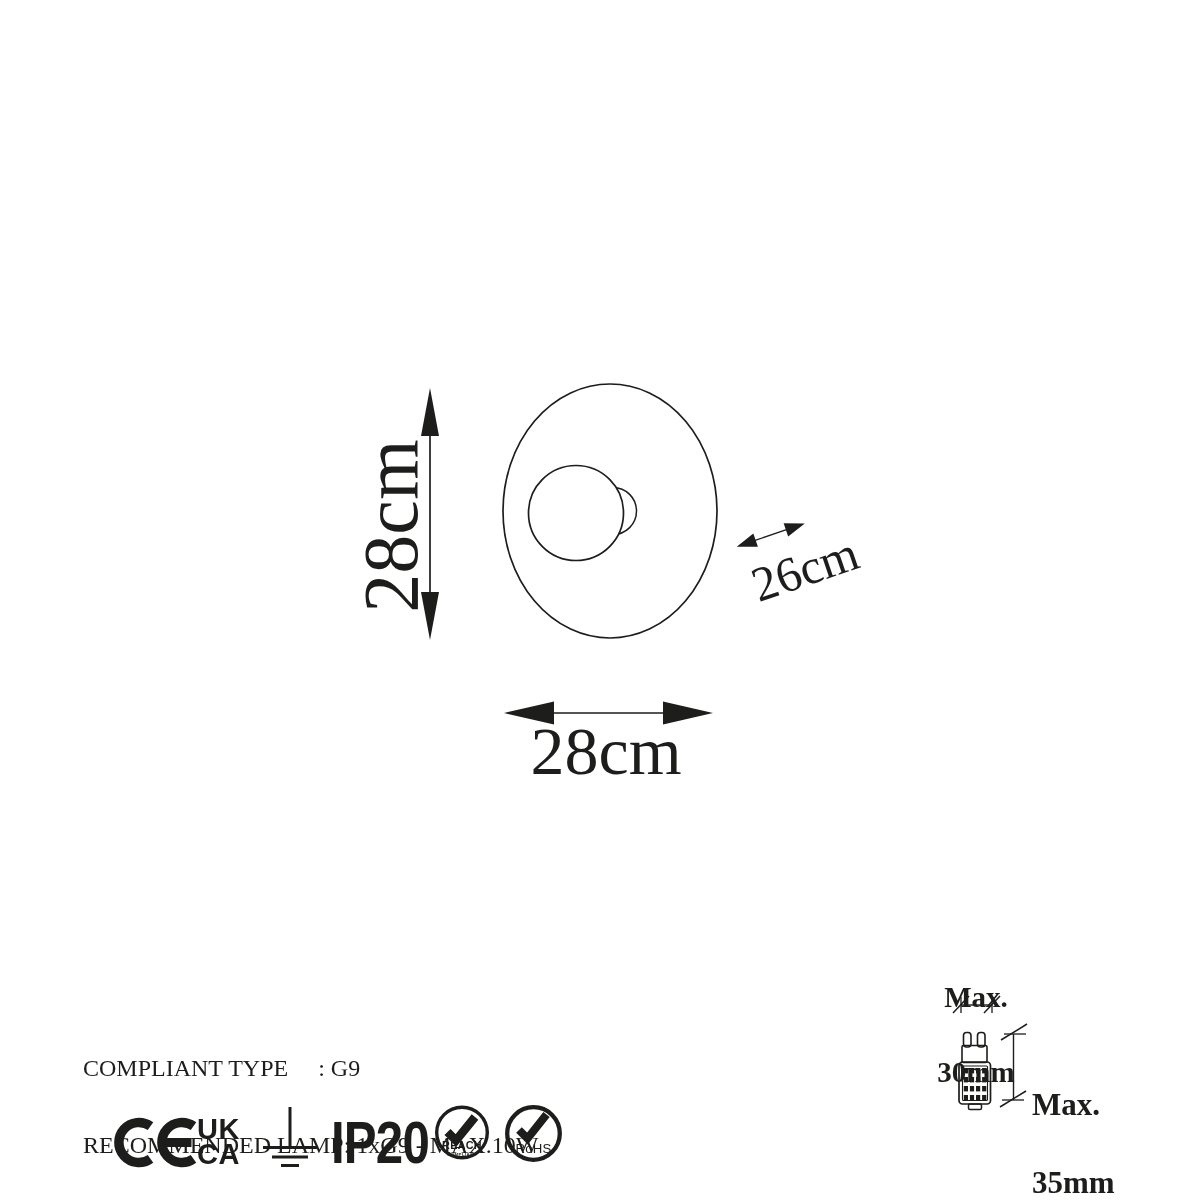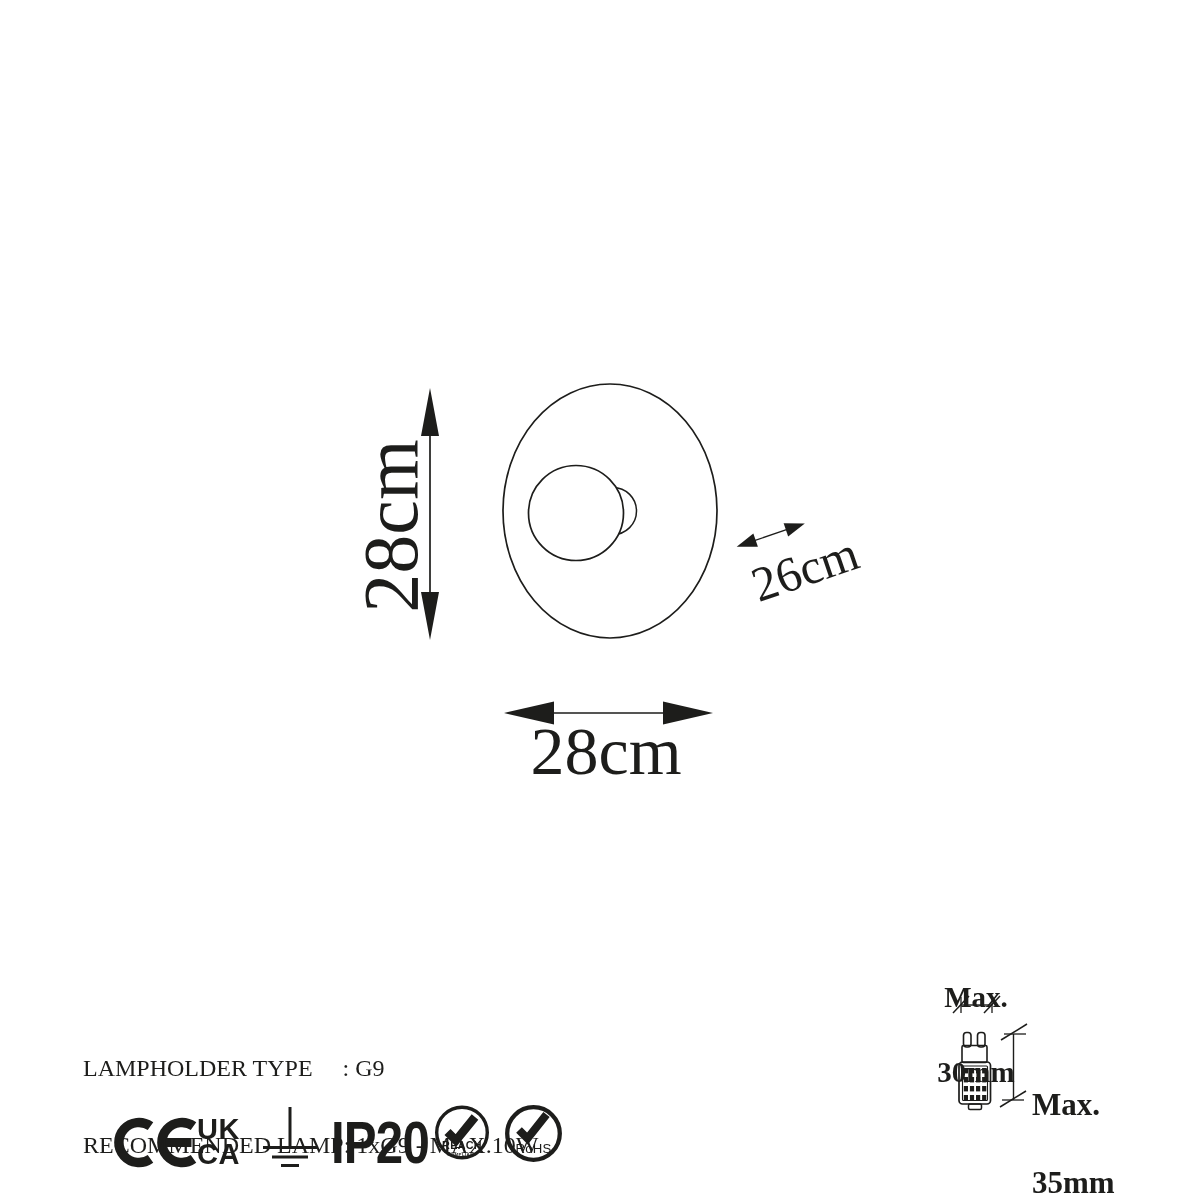--- a/index.html
+++ b/index.html
@@ -119,21 +119,21 @@
     </g>
   </svg>
 
   <div class="txt dim-v">28cm</div>
 
   <div class="txt dim-h">28cm</div>
 
   <div class="txt dim-d">26cm</div>
 
   <div class="txt specs">
-    <div>LAMPHOLDER TYPE     : G9</div>
+    <div>COMPLIANT TYPE     : G9</div>
     <div>RECOMMENDED LAMP: 1xG9 - MAX.10W</div>
   </div>
 
   <div class="txt max30">
     <div>Max.</div>
     <div>30mm</div>
   </div>
 
   <div class="txt max35">
     <div>Max.</div>

